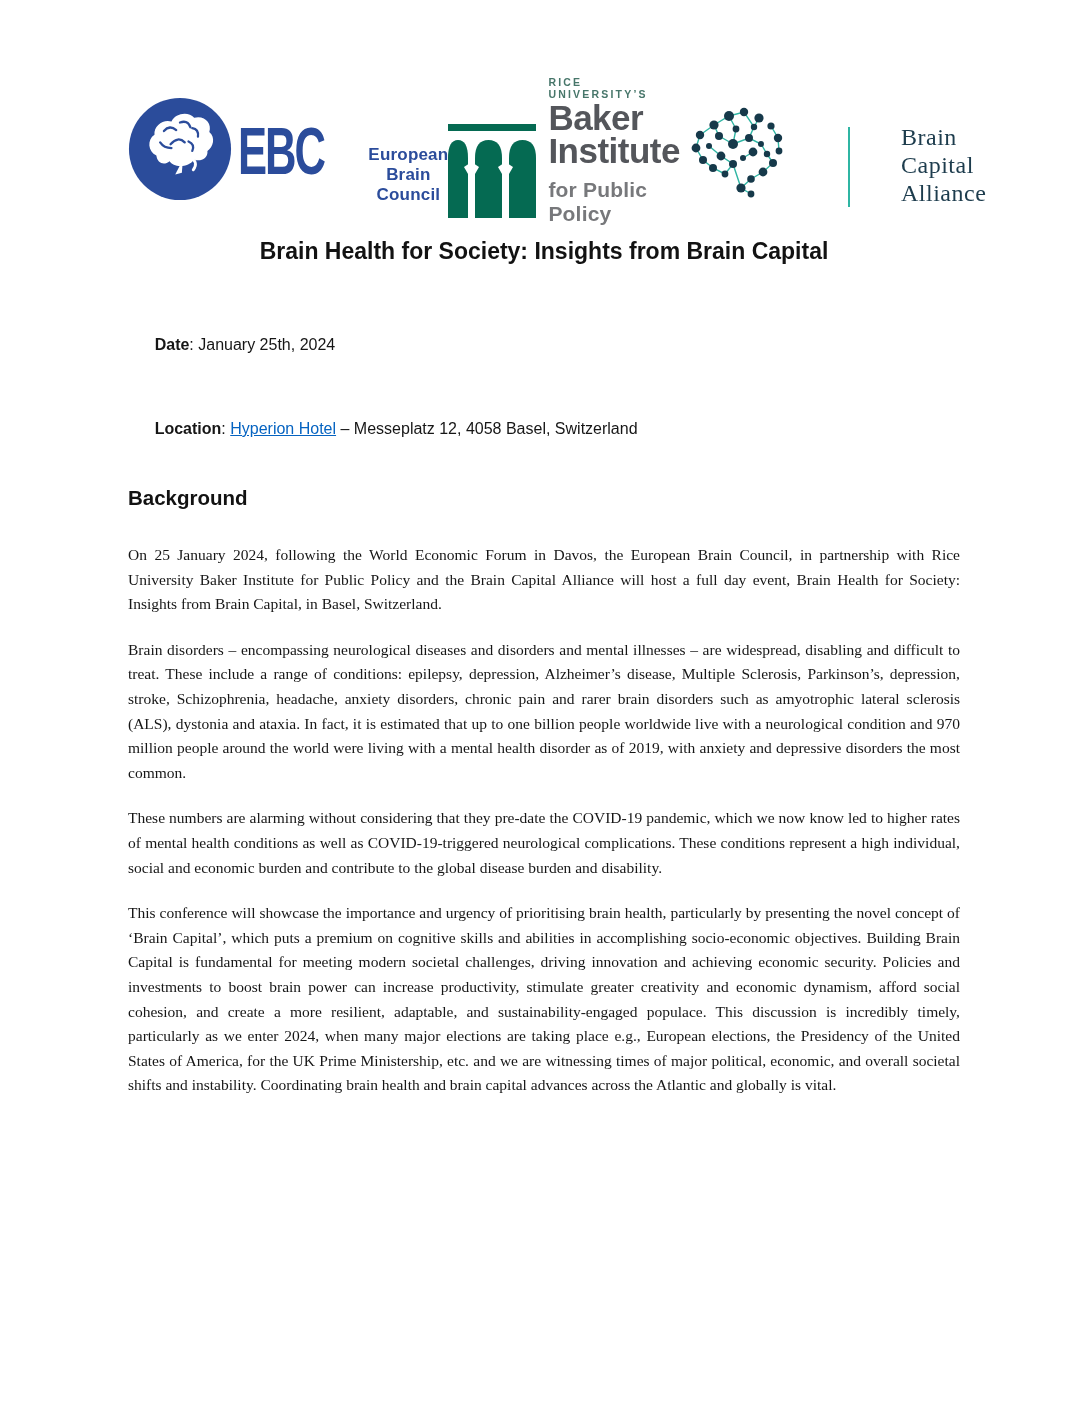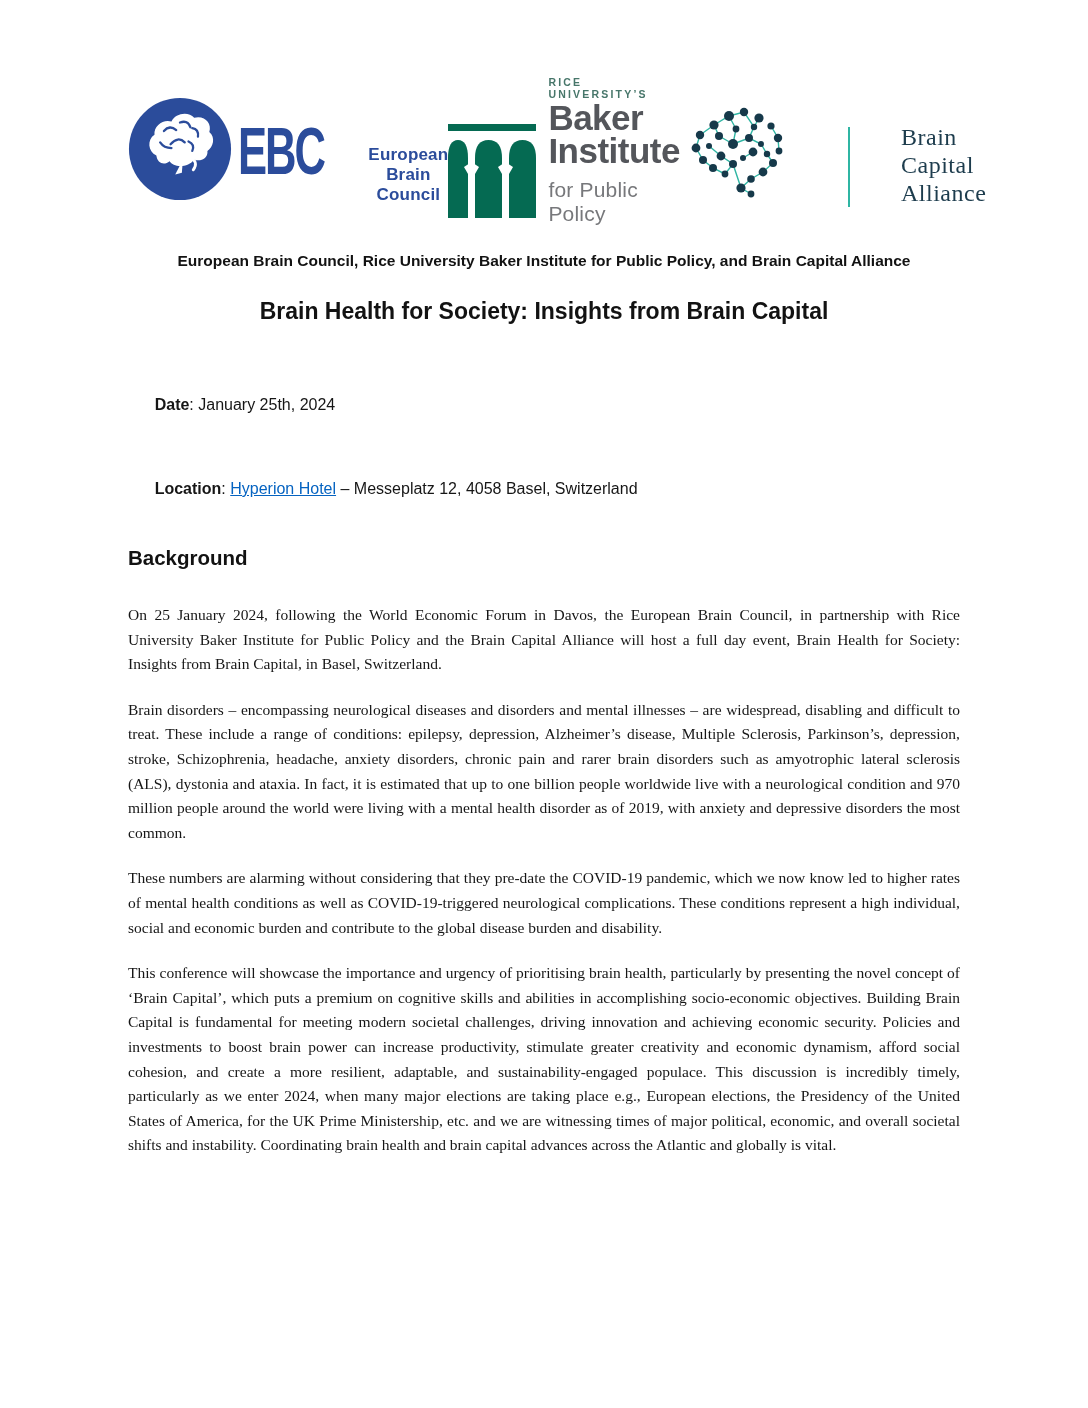--- a/index.html
+++ b/index.html
@@ -45,21 +45,21 @@
   .baker-text { margin-left: 12px; display: flex; flex-direction: column; }
   .baker-pre {
     font-size: 10.5px; letter-spacing: 2.2px; color: #47766a;
     font-weight: 700; margin-bottom: 2px;
   }
   .baker-main {
     font-size: 35px; font-weight: 700; color: #54565b;
     line-height: 0.93; letter-spacing: -0.5px;
   }
   .baker-sub {
-    font-size: 21px; font-weight: 400; color: #77787b;
+    font-size: 21px; font-weight: 700; color: #77787b;
     margin-top: 11px; letter-spacing: 0.2px;
   }
 
   
   .logo-bca { display: flex; align-items: flex-end; gap: 38px; }
   .bca-divider { width: 2px; height: 80px; background: #2fb5a3; margin: 0 13px 0 8px; }
   .bca-text {
     font-family: "Liberation Serif", serif;
     font-size: 24px; color: #1d3c4d; line-height: 28px;
     letter-spacing: 0.5px;
@@ -191,21 +191,20 @@
       </span>
       <span class="bca-divider"></span>
       <div class="bca-text">
         <div>Brain</div>
         <div>Capital</div>
         <div>Alliance</div>
       </div>
     </div>
   </div>
 
-  <div class="orgs-line">European Brain Council, Rice University Baker Institute for Public Policy, and Brain Capital Alliance</div>
   <div class="doc-title">Brain Health for Society: Insights from Brain Capital</div>
 
   <div class="meta">
     <div class="meta-line">
       <span class="b">Date</span><span>: </span><span>January 25th, 2024</span>
     </div>
     <div class="meta-line">
       <span class="b">Location</span><span>: </span><a class="link">Hyperion Hotel</a><span> – Messeplatz 12, 4058 Basel, Switzerland</span>
     </div>
   </div>

